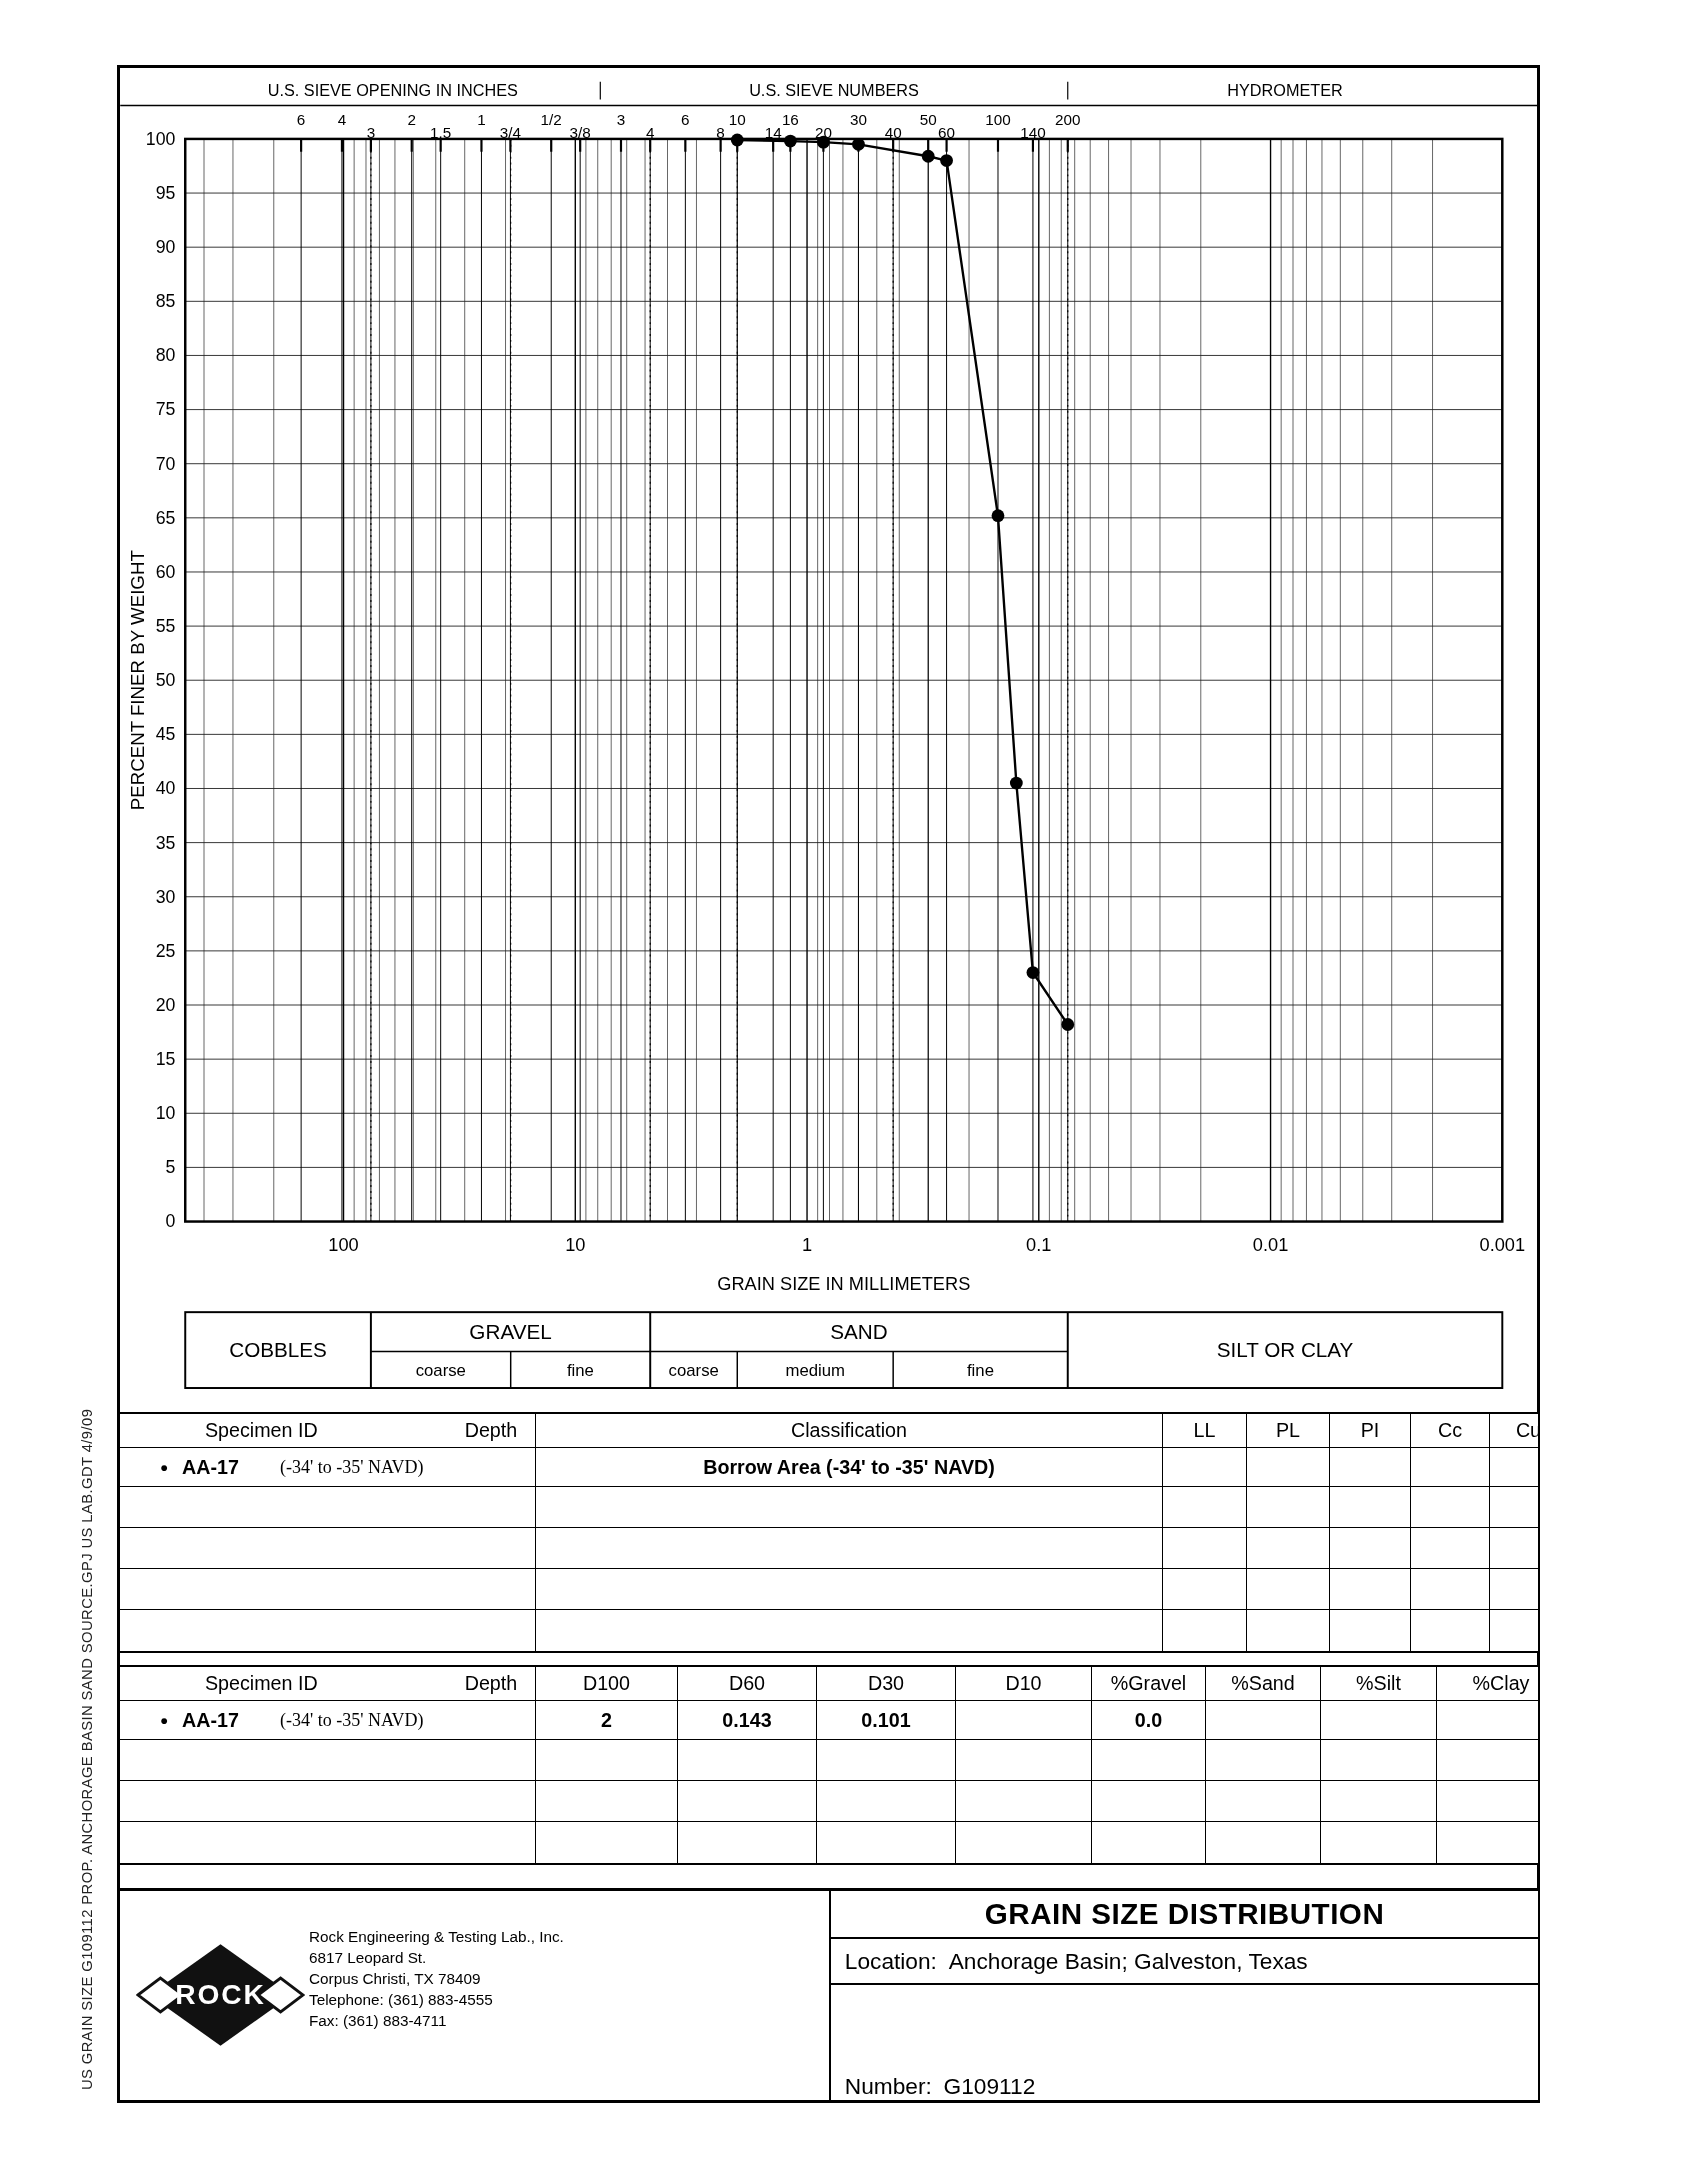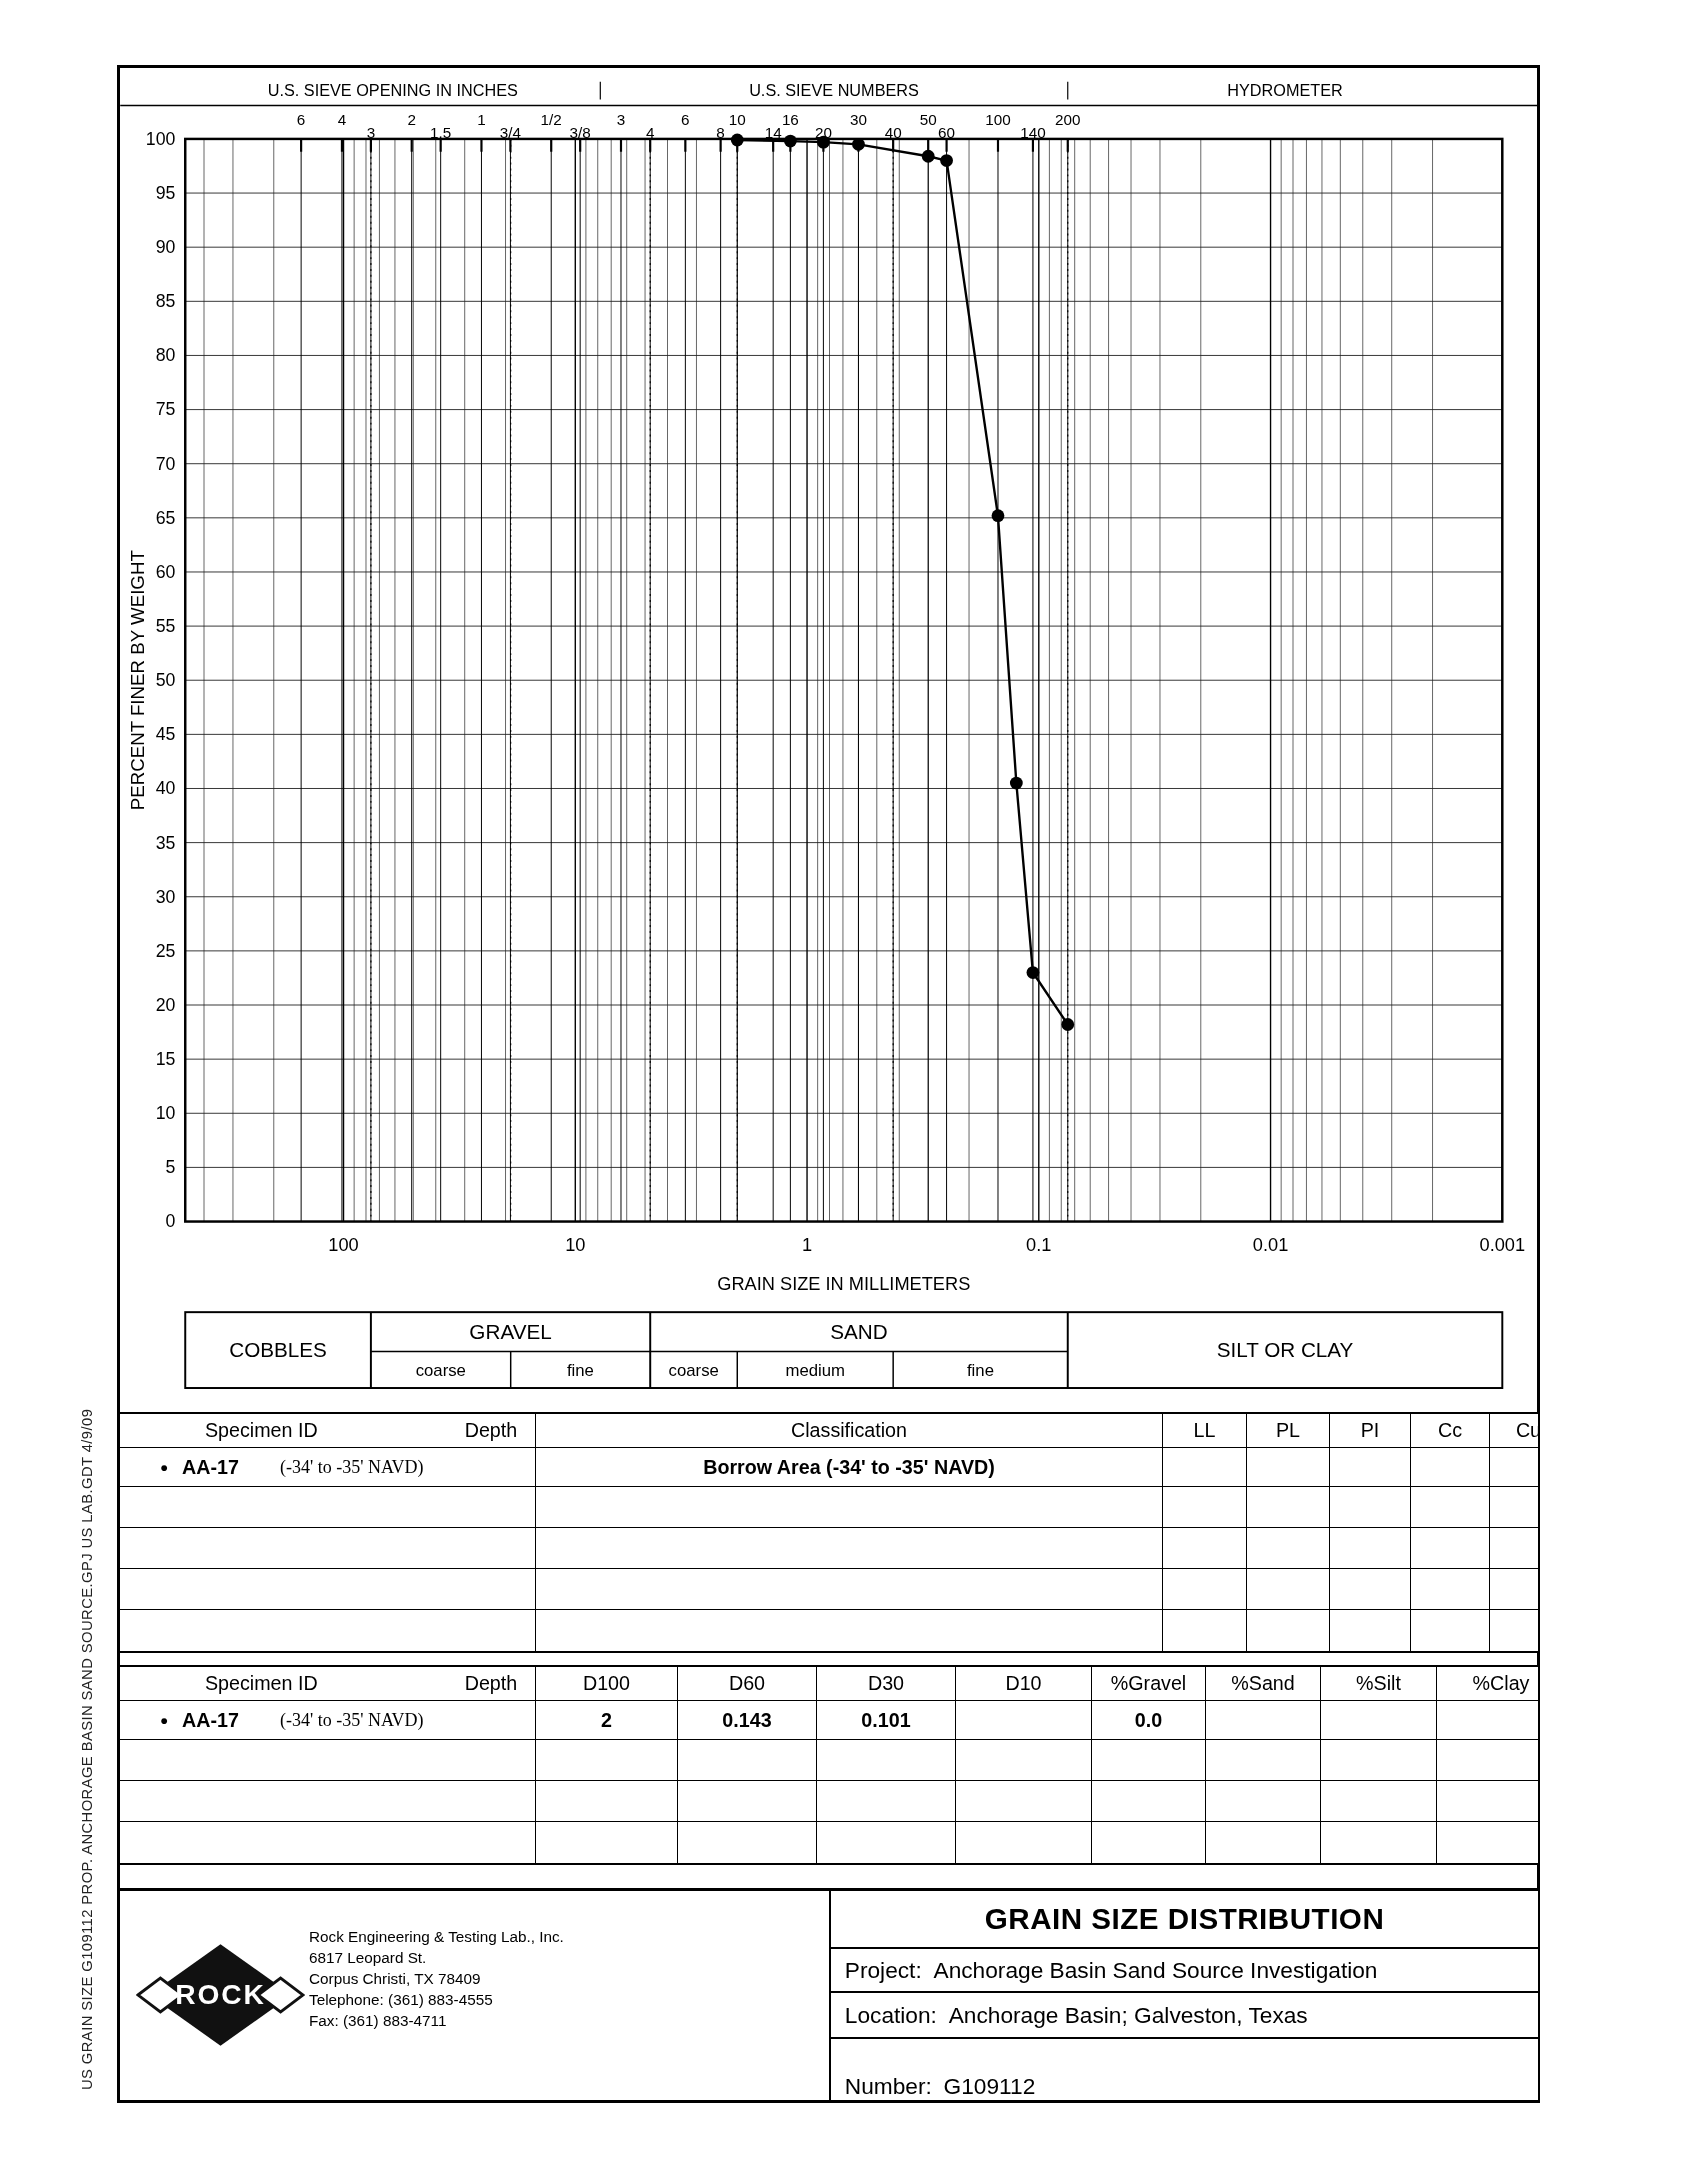--- a/index.html
+++ b/index.html
@@ -33,21 +33,21 @@
   .spec-id { font-weight:bold; margin-right:41px; }
   .depth { font-family:"Liberation Serif", serif; font-size:18px; }
   .bold { font-weight:bold; }
 
   
   .footer { position:absolute; left:120px; top:1888px; width:1418px; height:212px; border-top:3px solid #000; display:flex; background:#fff; }
   .f-left { width:711px; border-right:2px solid #000; position:relative; }
   .logo { position:absolute; left:15.8px; top:45px; width:169px; height:118px; }
   .company { position:absolute; left:189px; top:35px; font-size:15.3px; line-height:21px; }
   .f-right { flex:1; display:flex; flex-direction:column; }
-  .f-title { height:58px; border-bottom:2px solid #000; display:flex; align-items:center; justify-content:center; font-size:29.6px; font-weight:bold; letter-spacing:0.5px; }
+  .f-title { height:48px; border-bottom:2px solid #000; display:flex; align-items:center; justify-content:center; font-size:29.6px; font-weight:bold; letter-spacing:0.5px; }
   .f-field { border-bottom:2px solid #000; display:flex; align-items:center; padding-left:13.8px; font-size:22.7px; gap:11.8px; }
   .f-field.h45 { height:44px; }
   .f-field.h47 { height:46px; }
   .f-field.grow { flex:1; border-bottom:none; align-items:flex-end; padding-top:19.7px; }
 </style>
 </head>
 <body>
 
 <div class="page">
 
@@ -438,24 +438,20 @@
       <div class="company">
         <div>Rock Engineering &amp; Testing Lab., Inc.</div>
         <div>6817 Leopard St.</div>
         <div>Corpus Christi, TX 78409</div>
         <div>Telephone:  (361) 883-4555</div>
         <div>Fax:  (361) 883-4711</div>
       </div>
     </div>
     <div class="f-right">
       <div class="f-title">GRAIN SIZE DISTRIBUTION</div>
-      <div class="f-field h45">
-        <span>Project:</span>
-        <span>Anchorage Basin Sand Source Investigation</span>
-      </div>
       <div class="f-field h47">
         <span>Location:</span>
         <span>Anchorage Basin; Galveston, Texas</span>
       </div>
       <div class="f-field grow">
         <span>Number:</span>
         <span>G109112</span>
       </div>
     </div>
   </div>

